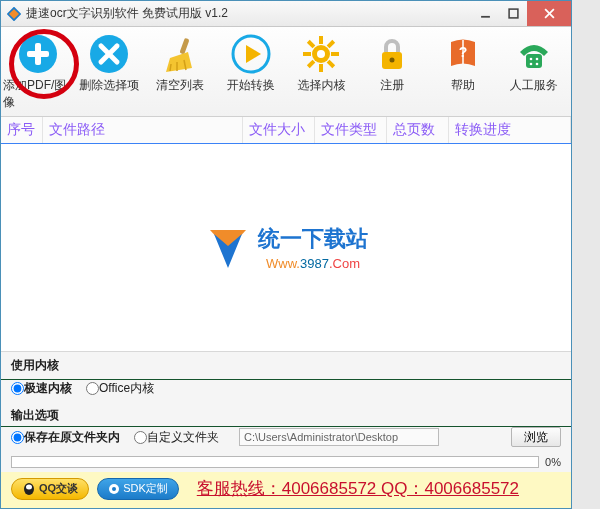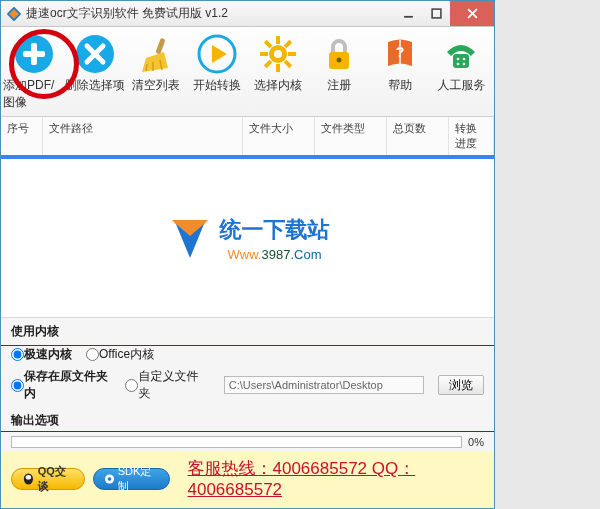--- a/index.html
+++ b/index.html
@@ -1,31 +1,31 @@
 <!DOCTYPE html>
 <html><head>
 <meta charset="utf-8">
 <style>
   * { box-sizing: border-box; margin: 0; padding: 0; font-family: "Microsoft YaHei", SimSun, sans-serif; }
   body { background: #e8e8e8; width: 600px; height: 509px; overflow: hidden; }
-  .window { width: 495px; height: 509px; background: #fff; border: 1px solid #4a90b8; display: flex; flex-direction: column; }
+  .window { width: 572px; height: 509px; background: #fff; border: 1px solid #4a90b8; display: flex; flex-direction: column; }
   .titlebar { height: 26px; background: linear-gradient(#f9f9f9,#eaeaea); border-bottom: 1px solid #c8c8c8; display: flex; align-items: center; padding: 0 0 0 6px; font-size: 12px; color: #333; }
   .titlebar .logo { width: 14px; height: 14px; margin-right: 5px; }
   .titlebar .title { flex: 1; }
   .winbtns { display: flex; height: 100%; }
   .winbtn { width: 28px; display: flex; align-items: center; justify-content: center; cursor: pointer; }
   .winbtn.close { background: #d9615a; color: #fff; width: 44px; }
   .winbtn svg { width: 11px; height: 11px; }
 
   .toolbar { display: flex; background: linear-gradient(#fefefe,#f2f2f2); border-bottom: 1px solid #d0d0d0; padding: 4px 2px 2px; position: relative; }
   .highlight-ring { position: absolute; left: 8px; top: 2px; width: 70px; height: 70px; border: 5px solid #d4000f; border-radius: 50%; pointer-events: none; z-index: 5; }
   .tbtn { width: 72px; display: flex; flex-direction: column; align-items: center; gap: 3px; font-size: 12px; color: #333; cursor: pointer; padding: 3px 0; }
   .tbtn .ic { width: 40px; height: 40px; display: flex; align-items: center; justify-content: center; }
 
-  .list-head { display: flex; background: #fbfbfb; border-bottom: 4px solid #3b82f6; font-size: 11px; color: #404040; }
+  .list-head { display: flex; background: #fbfbfb; border-bottom: 1px solid #3b82f6; font-size: 14px; color: #8b5cf6; }
   .list-head span { padding: 4px 6px; border-right: 1px solid #e4e4e4; }
   .list-body { flex: 1; background: #fff; position: relative; display:flex; align-items:center; justify-content:center; }
   .watermark { display:flex; align-items:center; gap:6px; }
   .wm-txt { font-size: 22px; font-weight: bold; }
   .wm-url { font-size: 13px; text-align:center; margin-top:2px; }
 
   .panel { background: #f5f5f5; border-top: 1px solid #d8d8d8; font-size: 12px; color: #222; }
   .prow { display: flex; align-items: center; padding: 5px 10px; gap: 14px; border-bottom: 1px solid #14532d; }
   .prow .plabel { font-weight: bold; }
   label.radio { display: flex; align-items: center; gap: 0; cursor: pointer; }
@@ -188,54 +188,54 @@
   </div>
 
   <div class="list-body">
     <div class="watermark">
       <svg width="48" height="48" viewBox="0 0 48 48">
           <polygon points="6,6 42,6 24,26" fill="#f08c2a"></polygon>
           <polygon points="10,10 24,44 38,10 24,22" fill="#1e74d0"></polygon>
         </svg>
       <div>
         <div class="wm-txt"><span style="color:#1e74d0">统一下载站</span></div>
-        <div class="wm-url"><span style="color:#f08c2a">Www.</span><span style="color:#14532d">3987</span><span style="color:#0369a1">.Com</span></div>
+        <div class="wm-url"><span style="color:#f08c2a">Www.</span><span style="color:#0369a1">3987</span><span style="color:#ef4444">.Com</span></div>
       </div>
     </div>
   </div>
 
   <div class="panel">
     <div class="prow">
       <span class="plabel">使用内核</span>
     </div>
     <div class="prow" style="border-bottom:none;padding-top:0">
       <label class="radio">
           <input type="radio" name="kernel" checked="" style="">
           <b>极速内核</b>
         </label>
       <label class="radio">
           <input type="radio" name="kernel" style="">
           <span>Office内核</span>
         </label>
     </div>
 
+    <div class="prow" style="padding-bottom:2px">
+      <span class="plabel">输出选项</span>
+    </div>
     <div class="prow" style="border-bottom:none;padding-top:0">
       <label class="radio">
           <input type="radio" name="out" checked="" style="">
           <b>保存在原文件夹内</b>
         </label>
       <label class="radio">
           <input type="radio" name="out" style="">
           <span>自定义文件夹</span>
         </label>
       <input class="path-input" readonly="" value="C:\Users\Administrator\Desktop" style="">
       <button class="browse-btn">浏览</button>
-    </div>
-    <div class="prow" style="padding-bottom:2px">
-      <span class="plabel">输出选项</span>
     </div>
 
     <div class="progress-row">
       <div class="progress-bar"></div>
       <span class="pct">0%</span>
     </div>
 
     <div class="footer">
       <div class="pill qq">
         <svg width="14" height="14" viewBox="0 0 14 14" style="margin-right:3px">

